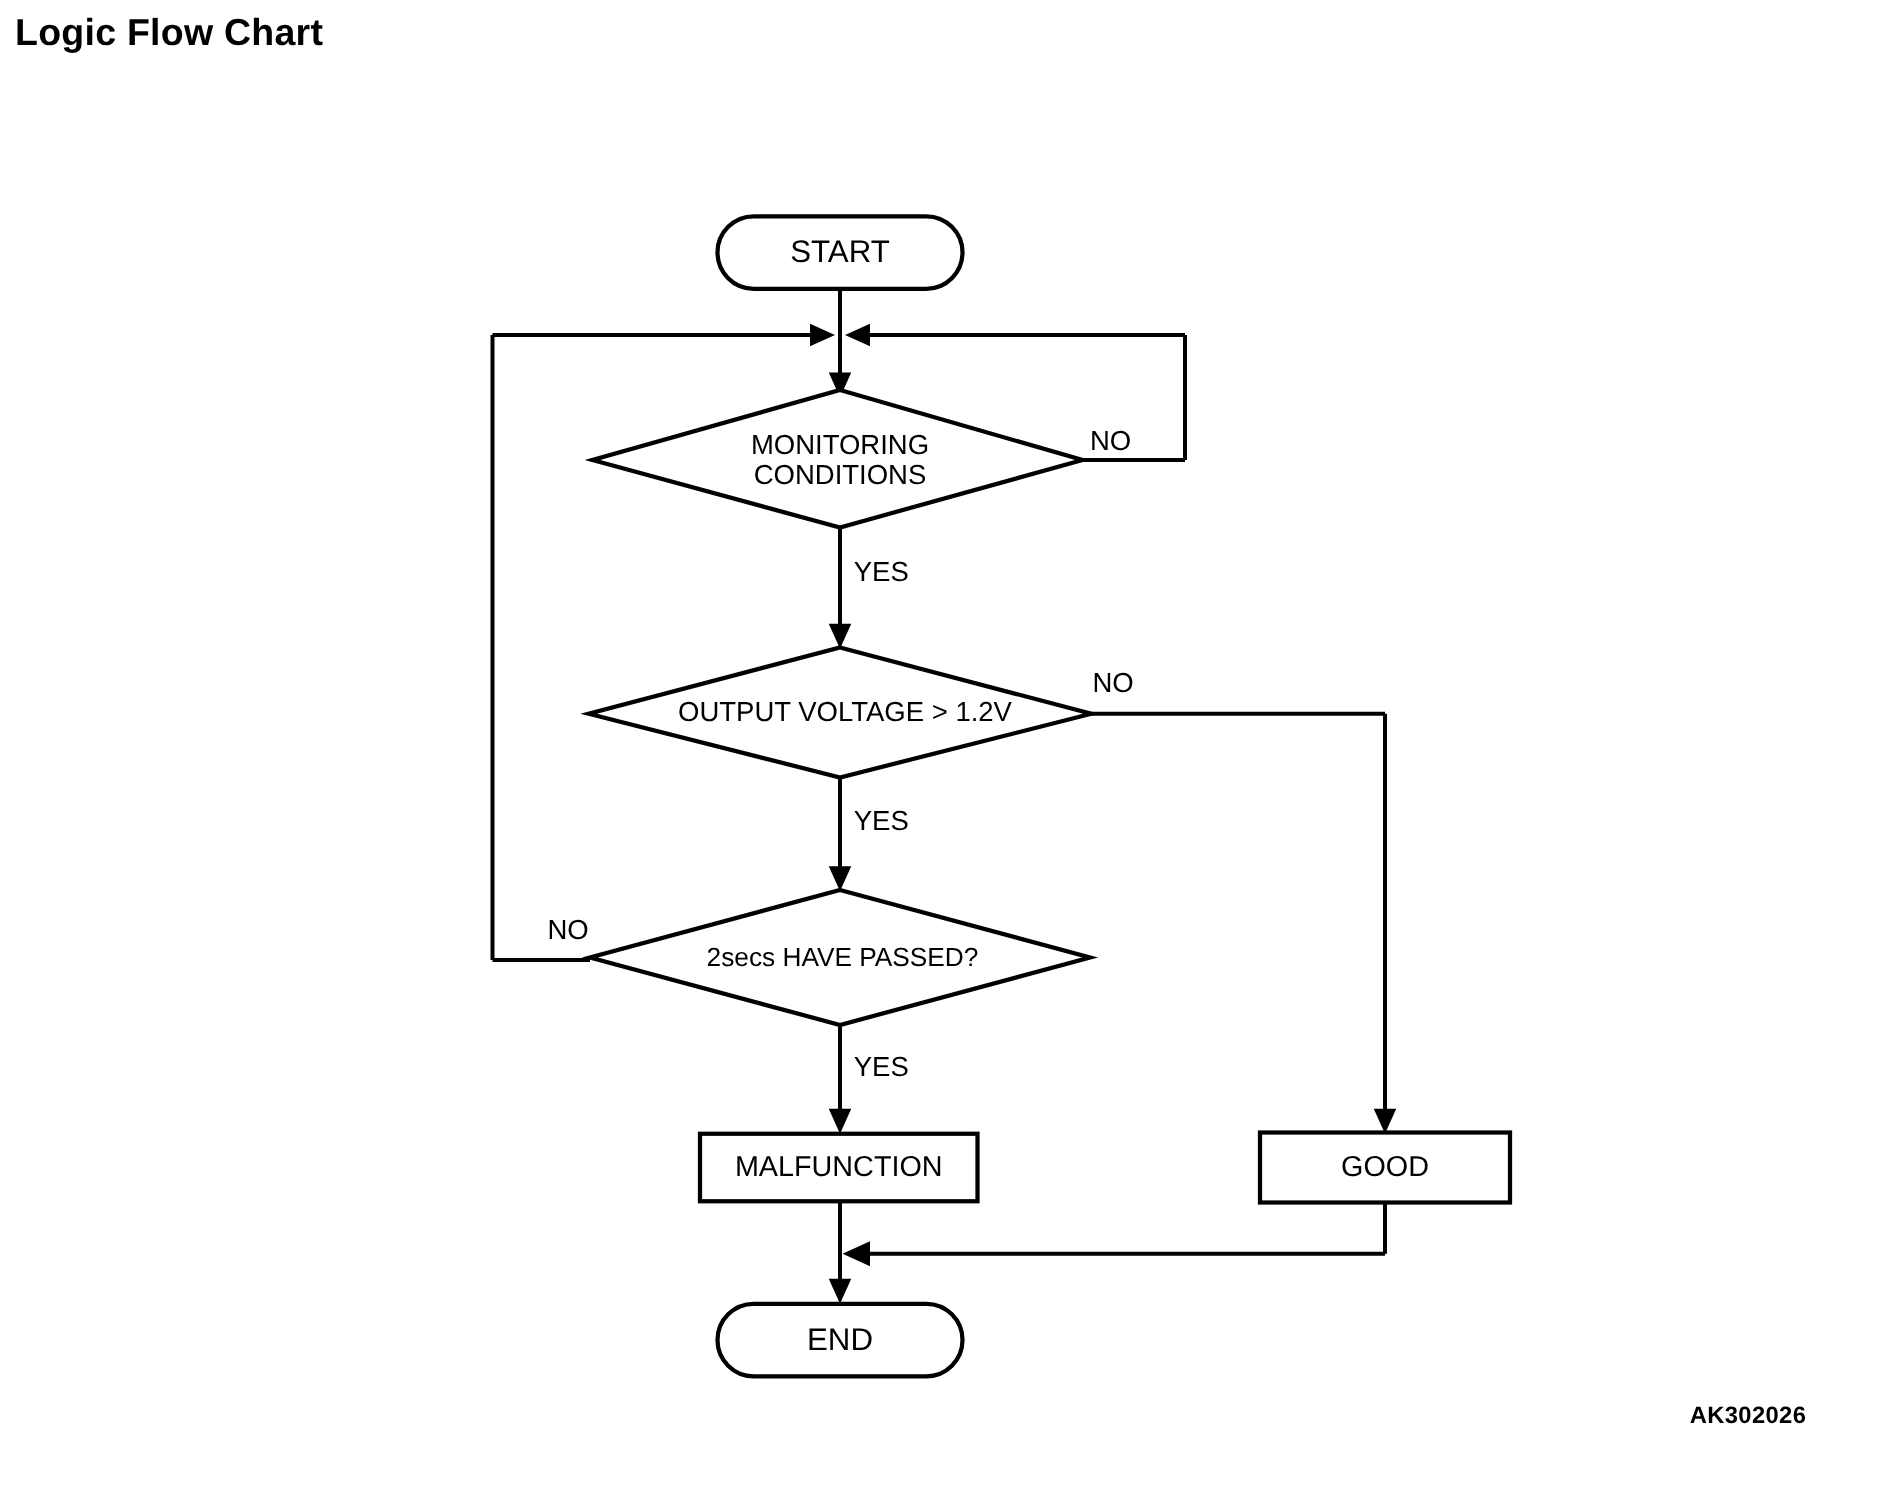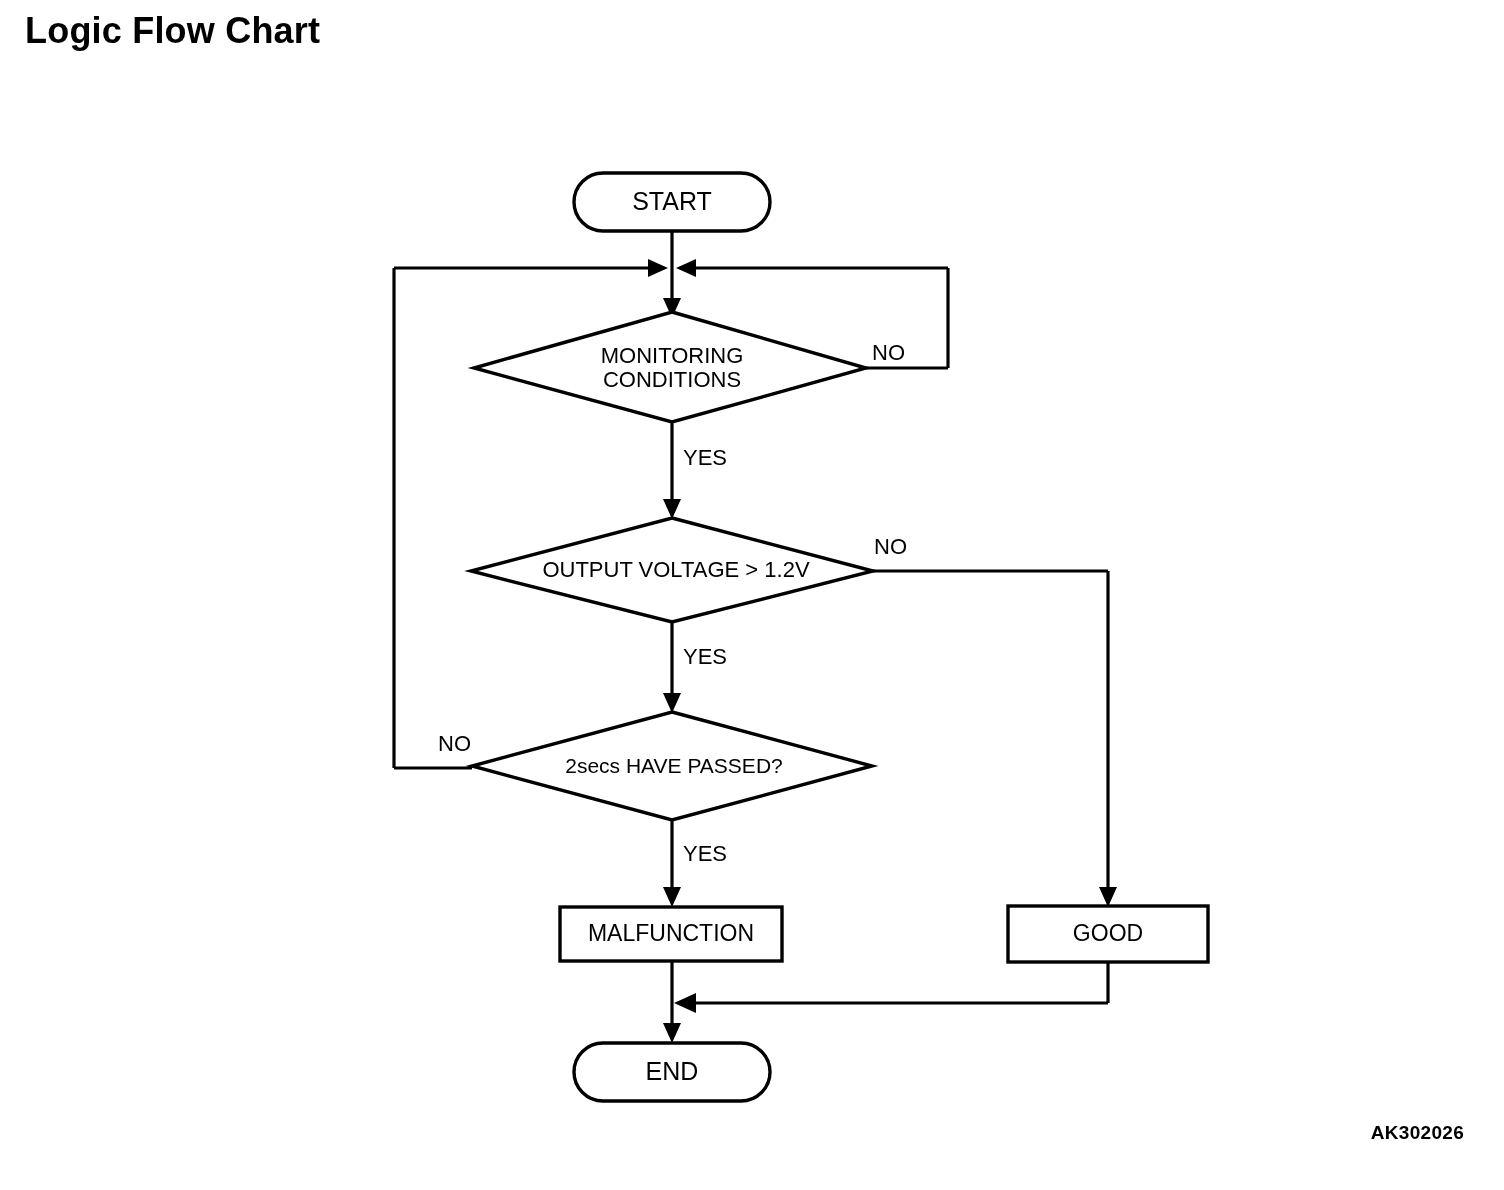--- a/index.html
+++ b/index.html
@@ -13,30 +13,30 @@
   }
   #page {
     position: relative;
     width: 1504px;
     height: 1190px;
     background: #ffffff;
     overflow: hidden;
   }
   #title {
     position: absolute;
-    left: 25px;
+    left: 12px;
     top: 10px;
-    font-size: 36px;
+    font-size: 30px;
     font-weight: bold;
     letter-spacing: 0.2px;
     white-space: nowrap;
   }
   #figure-id {
     position: absolute;
-    right: 40px;
+    right: 59px;
     top: 1122px;
     font-size: 19px;
     font-weight: bold;
     letter-spacing: 0.3px;
     white-space: nowrap;
   }
   #chart-svg {
     position: absolute;
     left: 0;
     top: 0;

